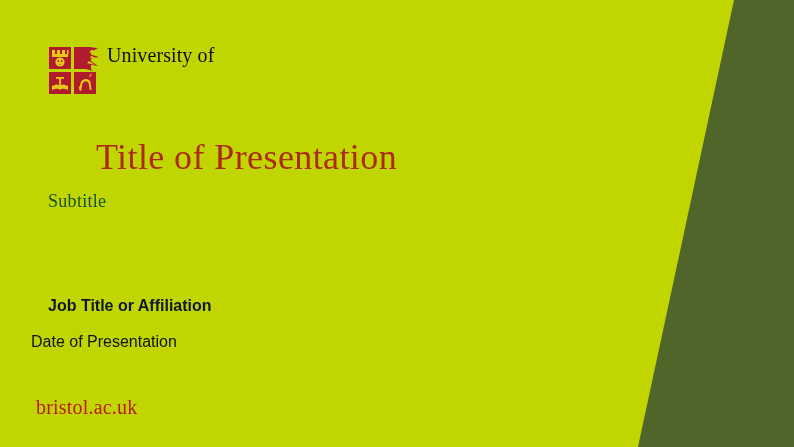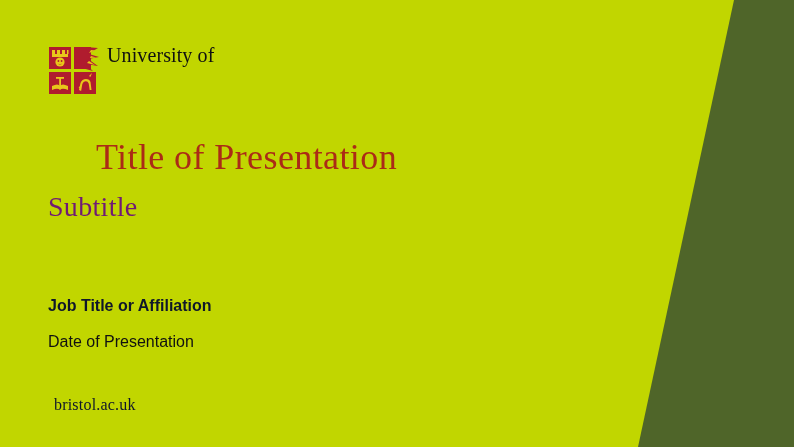--- a/index.html
+++ b/index.html
@@ -80,23 +80,23 @@
     color: #ab2b16;
     letter-spacing: 0.4px;
     white-space: nowrap;
     margin-left: 48px;
   }
   .subtitle {
     position: absolute;
     left: 48px;
     top: 191px;
     font-family: "Liberation Serif", serif;
-    font-size: 28px;
-    font-weight: 400;
-    color: #701a75;
+    font-size: 18px;
+    font-weight: 400;
+    color: #14532d;
     letter-spacing: 0.3px;
     white-space: nowrap;
   }
 
   
   .speaker-name {
     position: absolute;
     left: 48px;
     top: 254px;
     font-size: 24px;
@@ -108,36 +108,36 @@
     position: absolute;
     left: 48px;
     top: 297px;
     font-size: 16px;
     font-weight: 700;
     color: #0f172a;
     white-space: nowrap;
   }
   .speaker-date {
     position: absolute;
-    left: 48px;
+    left: 31px;
     top: 333px;
     font-size: 16px;
     font-weight: 400;
     color: #111111;
     white-space: nowrap;
   }
 
   
   .footer-url {
     position: absolute;
-    left: 54px;
+    left: 36px;
     top: 396px;
     font-family: "Liberation Serif", serif;
-    font-size: 16px;
-    color: #0f172a;
+    font-size: 20px;
+    color: #b91c1c;
     letter-spacing: 0.2px;
     white-space: nowrap;
   }
 </style>
 </head>
 <body>
 
 <div class="slide">
 
   <div class="corner-wedge">

